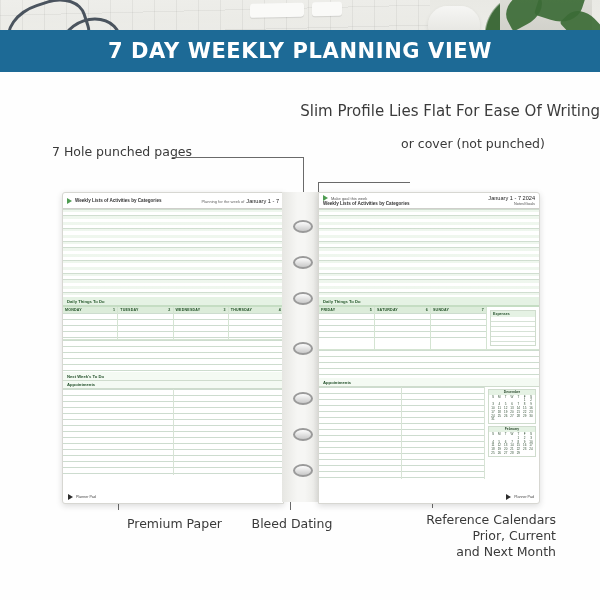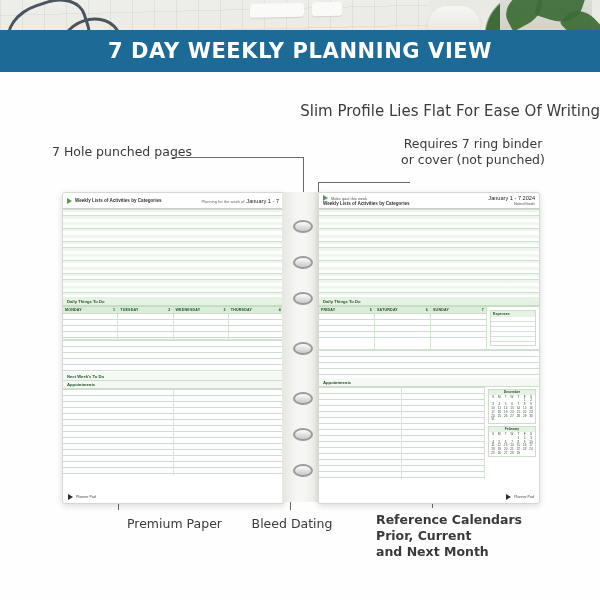--- a/index.html
+++ b/index.html
@@ -132,21 +132,21 @@
     font-size: 12.5px;
     color: #3a3a3a;
     line-height: 1.28;
     font-family: "DejaVu Sans", sans-serif;
   }
   .c-holes   { left: 52px;  top: 72px;  width: 180px; }
   .c-binder  { left: 388px; top: 64px;  width: 170px; text-align: center; }
   .c-paper   { left: 32px;  top: 444px; width: 190px; text-align: right; }
   .c-julian  { left: 236px; top: 444j; }
   .c-julian  { left: 232px; top: 444px; width: 120px; text-align: center; }
-  .c-ref     { left: 376px; top: 440px; width: 190px; text-align: left; font-weight: bold; }
+  .c-ref     { left: 366px; top: 440px; width: 190px; text-align: right; }
 
   .leader { position: absolute; border: 0; background: #6a6a6a; }
   .leader.h { height: 1px; }
   .leader.v { width: 1px; }
 
   
   .spread {
     position: absolute;
     left: 62px;
     top: 120px;
@@ -328,21 +328,20 @@
   <div class="banner">
     <div class="banner-title">7 DAY WEEKLY PLANNING VIEW</div>
   </div>
 
   <div class="content">
 
     <div class="subtitle">Slim Profile Lies Flat For Ease Of Writing</div>
 
     <div class="callout c-holes">7 Hole punched pages</div>
     <div class="callout c-binder">
-      <div>Requires 7 ring binder</div>
       <div>or cover (not punched)</div>
     </div>
     <div class="callout c-paper">
       <div>Premium Paper</div>
     </div>
     <div class="callout c-julian">Bleed Dating</div>
     <div class="callout c-ref">
       <div>Reference Calendars</div>
       <div>Prior, Current</div>
       <div>and Next Month</div>

